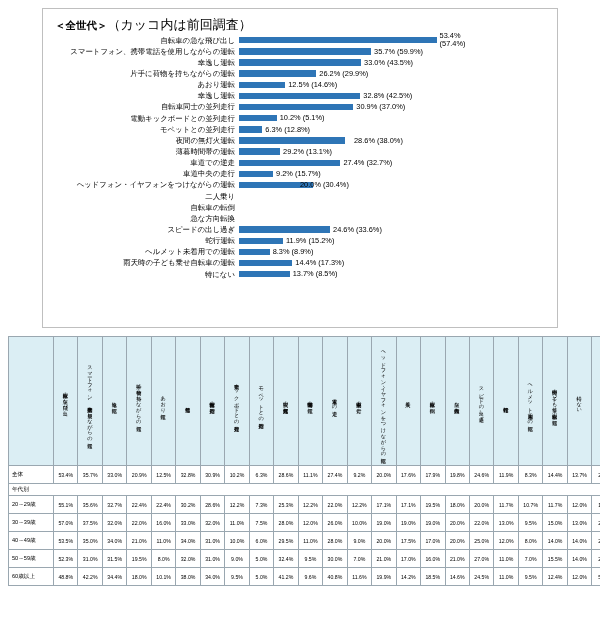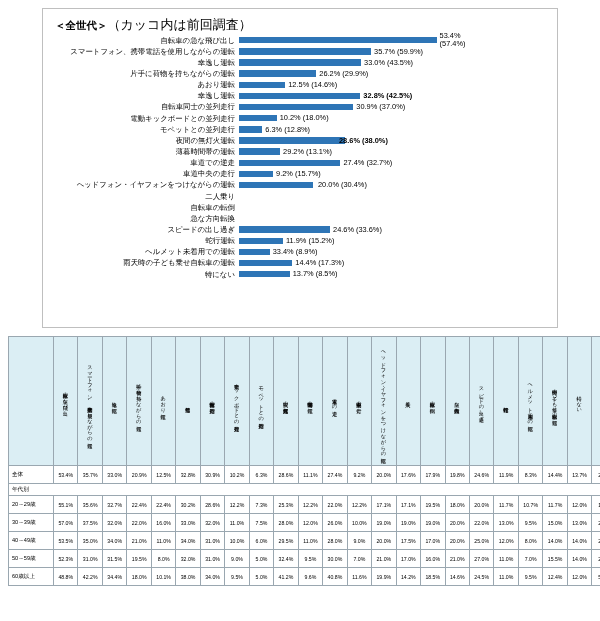--- a/index.html
+++ b/index.html
@@ -193,49 +193,49 @@
           <div class="lbl">あおり運転</div>
           <div class="barwrap">
             <div class="bar" style="width: 46.25px; background: rgb(46, 117, 182);"></div>
             <div class="val" style="left: 49.25px;">12.5% (14.6%)</div>
           </div>
         </div>
         <div class="row">
           <div class="lbl">幸逸し運転</div>
           <div class="barwrap">
             <div class="bar" style="width: 121.36px; background: rgb(46, 117, 182);"></div>
-            <div class="val" style="left: 124.36px; font-weight: bold;">32.8% (42.5%)</div>
+            <div class="val" style="left: 124.36px;">32.8% (42.5%)</div>
           </div>
         </div>
         <div class="row">
           <div class="lbl">自転車同士の並列走行</div>
           <div class="barwrap">
             <div class="bar" style="width: 114.33px; background: rgb(46, 117, 182);"></div>
             <div class="val" style="left: 117.33px;">30.9% (37.0%)</div>
           </div>
         </div>
         <div class="row">
           <div class="lbl">電動キックボードとの並列走行</div>
           <div class="barwrap">
             <div class="bar" style="width: 37.74px; background: rgb(46, 117, 182);"></div>
-            <div class="val" style="left: 40.74px;">10.2% (18.0%)</div>
+            <div class="val" style="left: 40.74px;">10.2% (5.1%)</div>
           </div>
         </div>
         <div class="row">
           <div class="lbl">モペットとの並列走行</div>
           <div class="barwrap">
             <div class="bar" style="width: 23.31px; background: rgb(46, 117, 182);"></div>
             <div class="val" style="left: 26.31px; text-align: right;">6.3% (12.8%)</div>
           </div>
         </div>
         <div class="row">
           <div class="lbl">夜間の無灯火運転</div>
           <div class="barwrap">
             <div class="bar" style="width: 105.82px; background: rgb(46, 117, 182);"></div>
-            <div class="val" style="left: 100px; font-weight: bold;">28.6% (38.0%)</div>
+            <div class="val" style="left: 115px;">28.6% (38.0%)</div>
           </div>
         </div>
         <div class="row">
           <div class="lbl">薄暮時間帯の運転</div>
           <div class="barwrap">
             <div class="bar" style="width: 41.07px; background: rgb(46, 117, 182);"></div>
             <div class="val" style="left: 44.07px;">29.2% (13.1%)</div>
           </div>
         </div>
         <div class="row">
@@ -249,21 +249,21 @@
           <div class="lbl">車道中央の走行</div>
           <div class="barwrap">
             <div class="bar" style="width: 34.04px; background: rgb(46, 117, 182);"></div>
             <div class="val" style="left: 37.04px;">9.2% (15.7%)</div>
           </div>
         </div>
         <div class="row">
           <div class="lbl">ヘッドフォン・イヤフォンをつけながらの運転</div>
           <div class="barwrap">
             <div class="bar" style="width: 74px; background: rgb(46, 117, 182);"></div>
-            <div class="val" style="left: 79px;">20.0% (30.4%)</div>
+            <div class="val" style="left: 61px;">20.0% (30.4%)</div>
           </div>
         </div>
         <div class="row">
           <div class="lbl">二人乗り</div>
         </div>
         <div class="row">
           <div class="lbl">自転車の転倒</div>
         </div>
         <div class="row">
           <div class="lbl">急な方向転換</div>
@@ -279,21 +279,21 @@
           <div class="lbl">蛇行運転</div>
           <div class="barwrap">
             <div class="bar" style="width: 44.03px; background: rgb(46, 117, 182);"></div>
             <div class="val" style="left: 47.03px;">11.9% (15.2%)</div>
           </div>
         </div>
         <div class="row">
           <div class="lbl">ヘルメット未着用での運転</div>
           <div class="barwrap">
             <div class="bar" style="width: 30.71px; background: rgb(46, 117, 182);"></div>
-            <div class="val" style="left: 33.71px;">33.4% (8.9%)</div>
+            <div class="val" style="left: 33.71px;">8.3% (8.9%)</div>
           </div>
         </div>
         <div class="row">
           <div class="lbl">雨天時の子ども乗せ自転車の運転</div>
           <div class="barwrap">
             <div class="bar" style="width: 53.28px; background: rgb(46, 117, 182);"></div>
             <div class="val" style="left: 56.28px;">14.4% (17.3%)</div>
           </div>
         </div>
         <div class="row">

